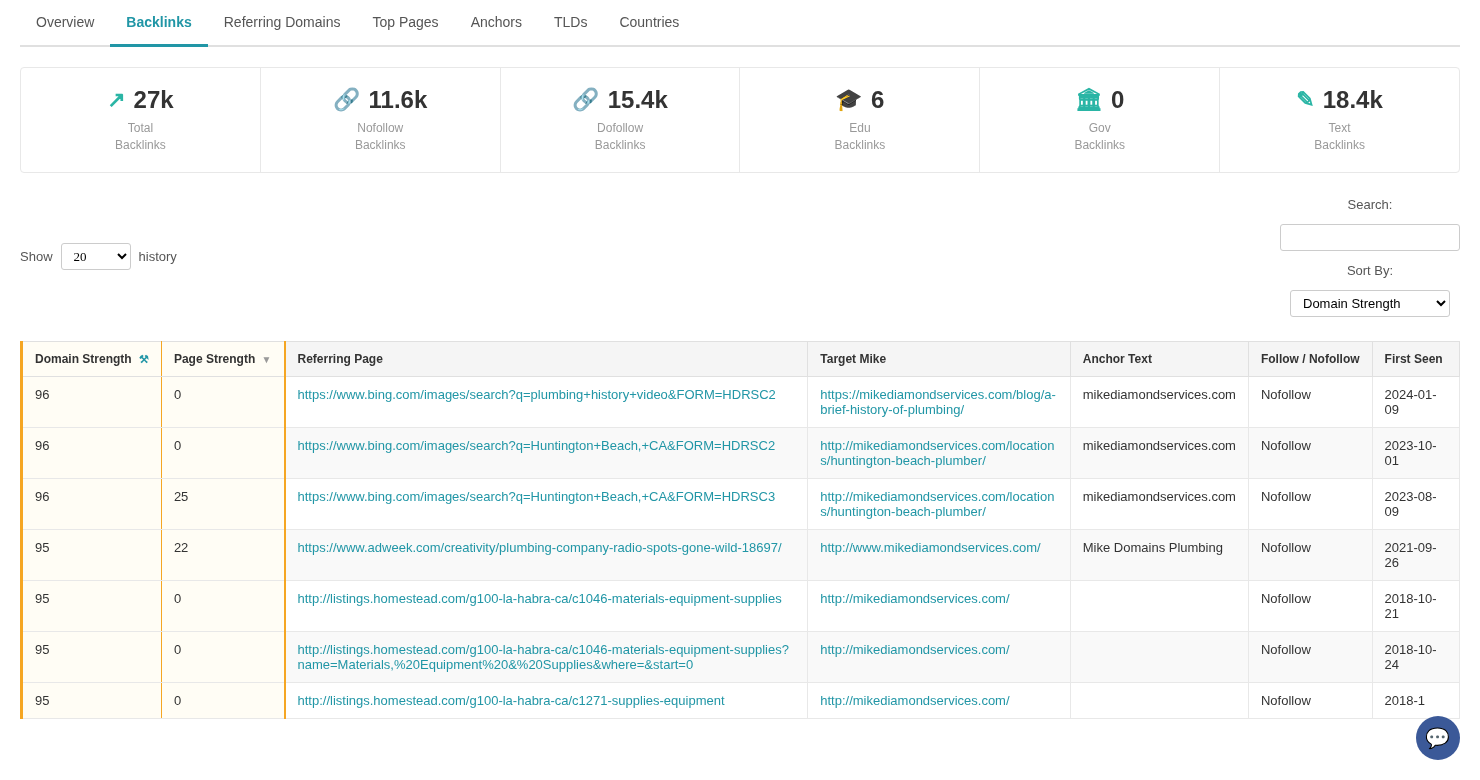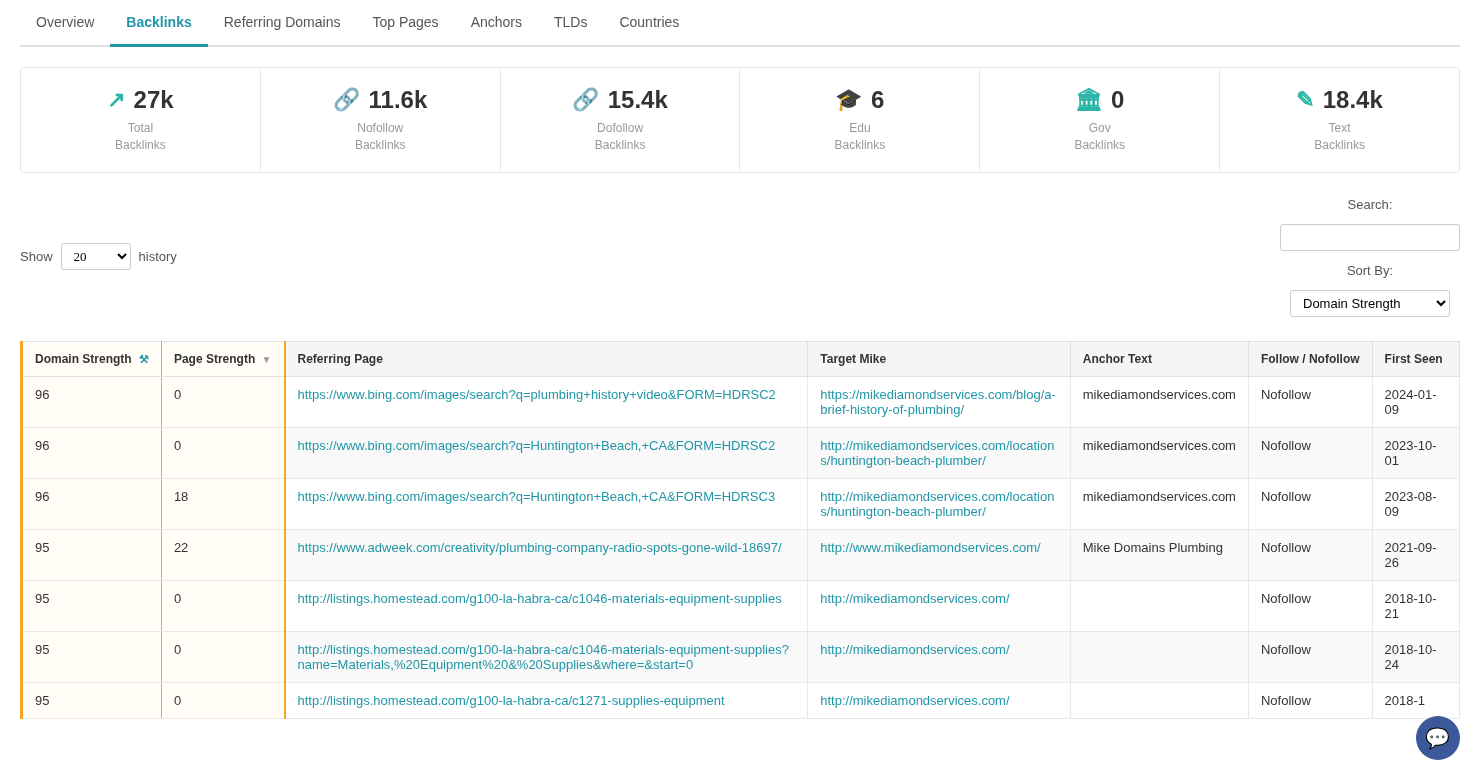--- a/index.html
+++ b/index.html
@@ -168,21 +168,21 @@
           <td class="col-domain-strength">96</td>
           <td class="col-page-strength">0</td>
           <td><a href="#">https://www.bing.com/images/search?q=Huntington+Beach,+CA&amp;FORM=HDRSC2</a></td>
           <td><a href="#">http://mikediamondservices.com/locations/huntington-beach-plumber/</a></td>
           <td>mikediamondservices.com</td>
           <td>Nofollow</td>
           <td>2023-10-01</td>
         </tr>
         <tr>
           <td class="col-domain-strength">96</td>
-          <td class="col-page-strength">18</td>
+          <td class="col-page-strength">25</td>
           <td><a href="#">https://www.bing.com/images/search?q=Huntington+Beach,+CA&amp;FORM=HDRSC3</a></td>
           <td><a href="#">http://mikediamondservices.com/locations/huntington-beach-plumber/</a></td>
           <td>mikediamondservices.com</td>
           <td>Nofollow</td>
           <td>2023-08-09</td>
         </tr>
         <tr>
           <td class="col-domain-strength">95</td>
           <td class="col-page-strength">22</td>
           <td><a href="#">https://www.adweek.com/creativity/plumbing-company-radio-spots-gone-wild-18697/</a></td>

